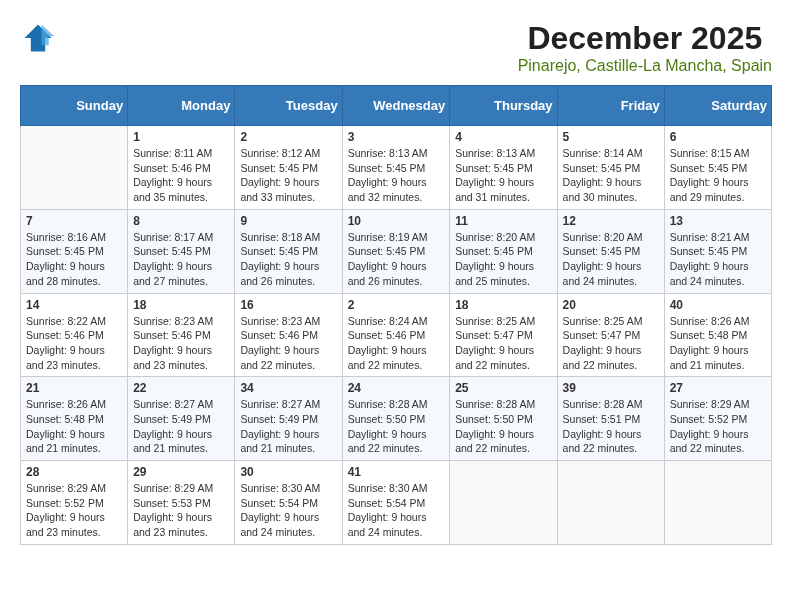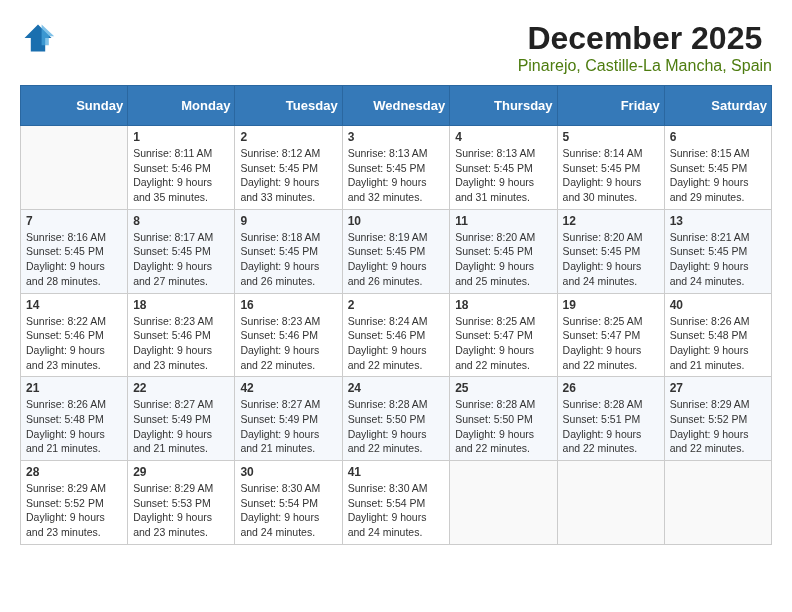--- a/index.html
+++ b/index.html
@@ -188,51 +188,51 @@
         </td>
         <td>
           <span class="day-num">2</span>
           <div class="cell-text">Sunrise: 8:24 AM<br>Sunset: 5:46 PM<br>Daylight: 9 hours and 22 minutes.</div>
         </td>
         <td>
           <span class="day-num">18</span>
           <div class="cell-text">Sunrise: 8:25 AM<br>Sunset: 5:47 PM<br>Daylight: 9 hours and 22 minutes.</div>
         </td>
         <td>
-          <span class="day-num">19</span>
+          <span class="day-num">20</span>
           <div class="cell-text">Sunrise: 8:25 AM<br>Sunset: 5:47 PM<br>Daylight: 9 hours and 22 minutes.</div>
         </td>
         <td>
           <span class="day-num">40</span>
           <div class="cell-text">Sunrise: 8:26 AM<br>Sunset: 5:48 PM<br>Daylight: 9 hours and 21 minutes.</div>
         </td>
       </tr>
       <tr>
         <td>
           <span class="day-num">21</span>
           <div class="cell-text">Sunrise: 8:26 AM<br>Sunset: 5:48 PM<br>Daylight: 9 hours and 21 minutes.</div>
         </td>
         <td>
           <span class="day-num">22</span>
           <div class="cell-text">Sunrise: 8:27 AM<br>Sunset: 5:49 PM<br>Daylight: 9 hours and 21 minutes.</div>
         </td>
         <td>
-          <span class="day-num">42</span>
+          <span class="day-num">34</span>
           <div class="cell-text">Sunrise: 8:27 AM<br>Sunset: 5:49 PM<br>Daylight: 9 hours and 21 minutes.</div>
         </td>
         <td>
           <span class="day-num">24</span>
           <div class="cell-text">Sunrise: 8:28 AM<br>Sunset: 5:50 PM<br>Daylight: 9 hours and 22 minutes.</div>
         </td>
         <td>
           <span class="day-num">25</span>
           <div class="cell-text">Sunrise: 8:28 AM<br>Sunset: 5:50 PM<br>Daylight: 9 hours and 22 minutes.</div>
         </td>
         <td>
-          <span class="day-num">26</span>
+          <span class="day-num">39</span>
           <div class="cell-text">Sunrise: 8:28 AM<br>Sunset: 5:51 PM<br>Daylight: 9 hours and 22 minutes.</div>
         </td>
         <td>
           <span class="day-num">27</span>
           <div class="cell-text">Sunrise: 8:29 AM<br>Sunset: 5:52 PM<br>Daylight: 9 hours and 22 minutes.</div>
         </td>
       </tr>
       <tr>
         <td>
           <span class="day-num">28</span>

